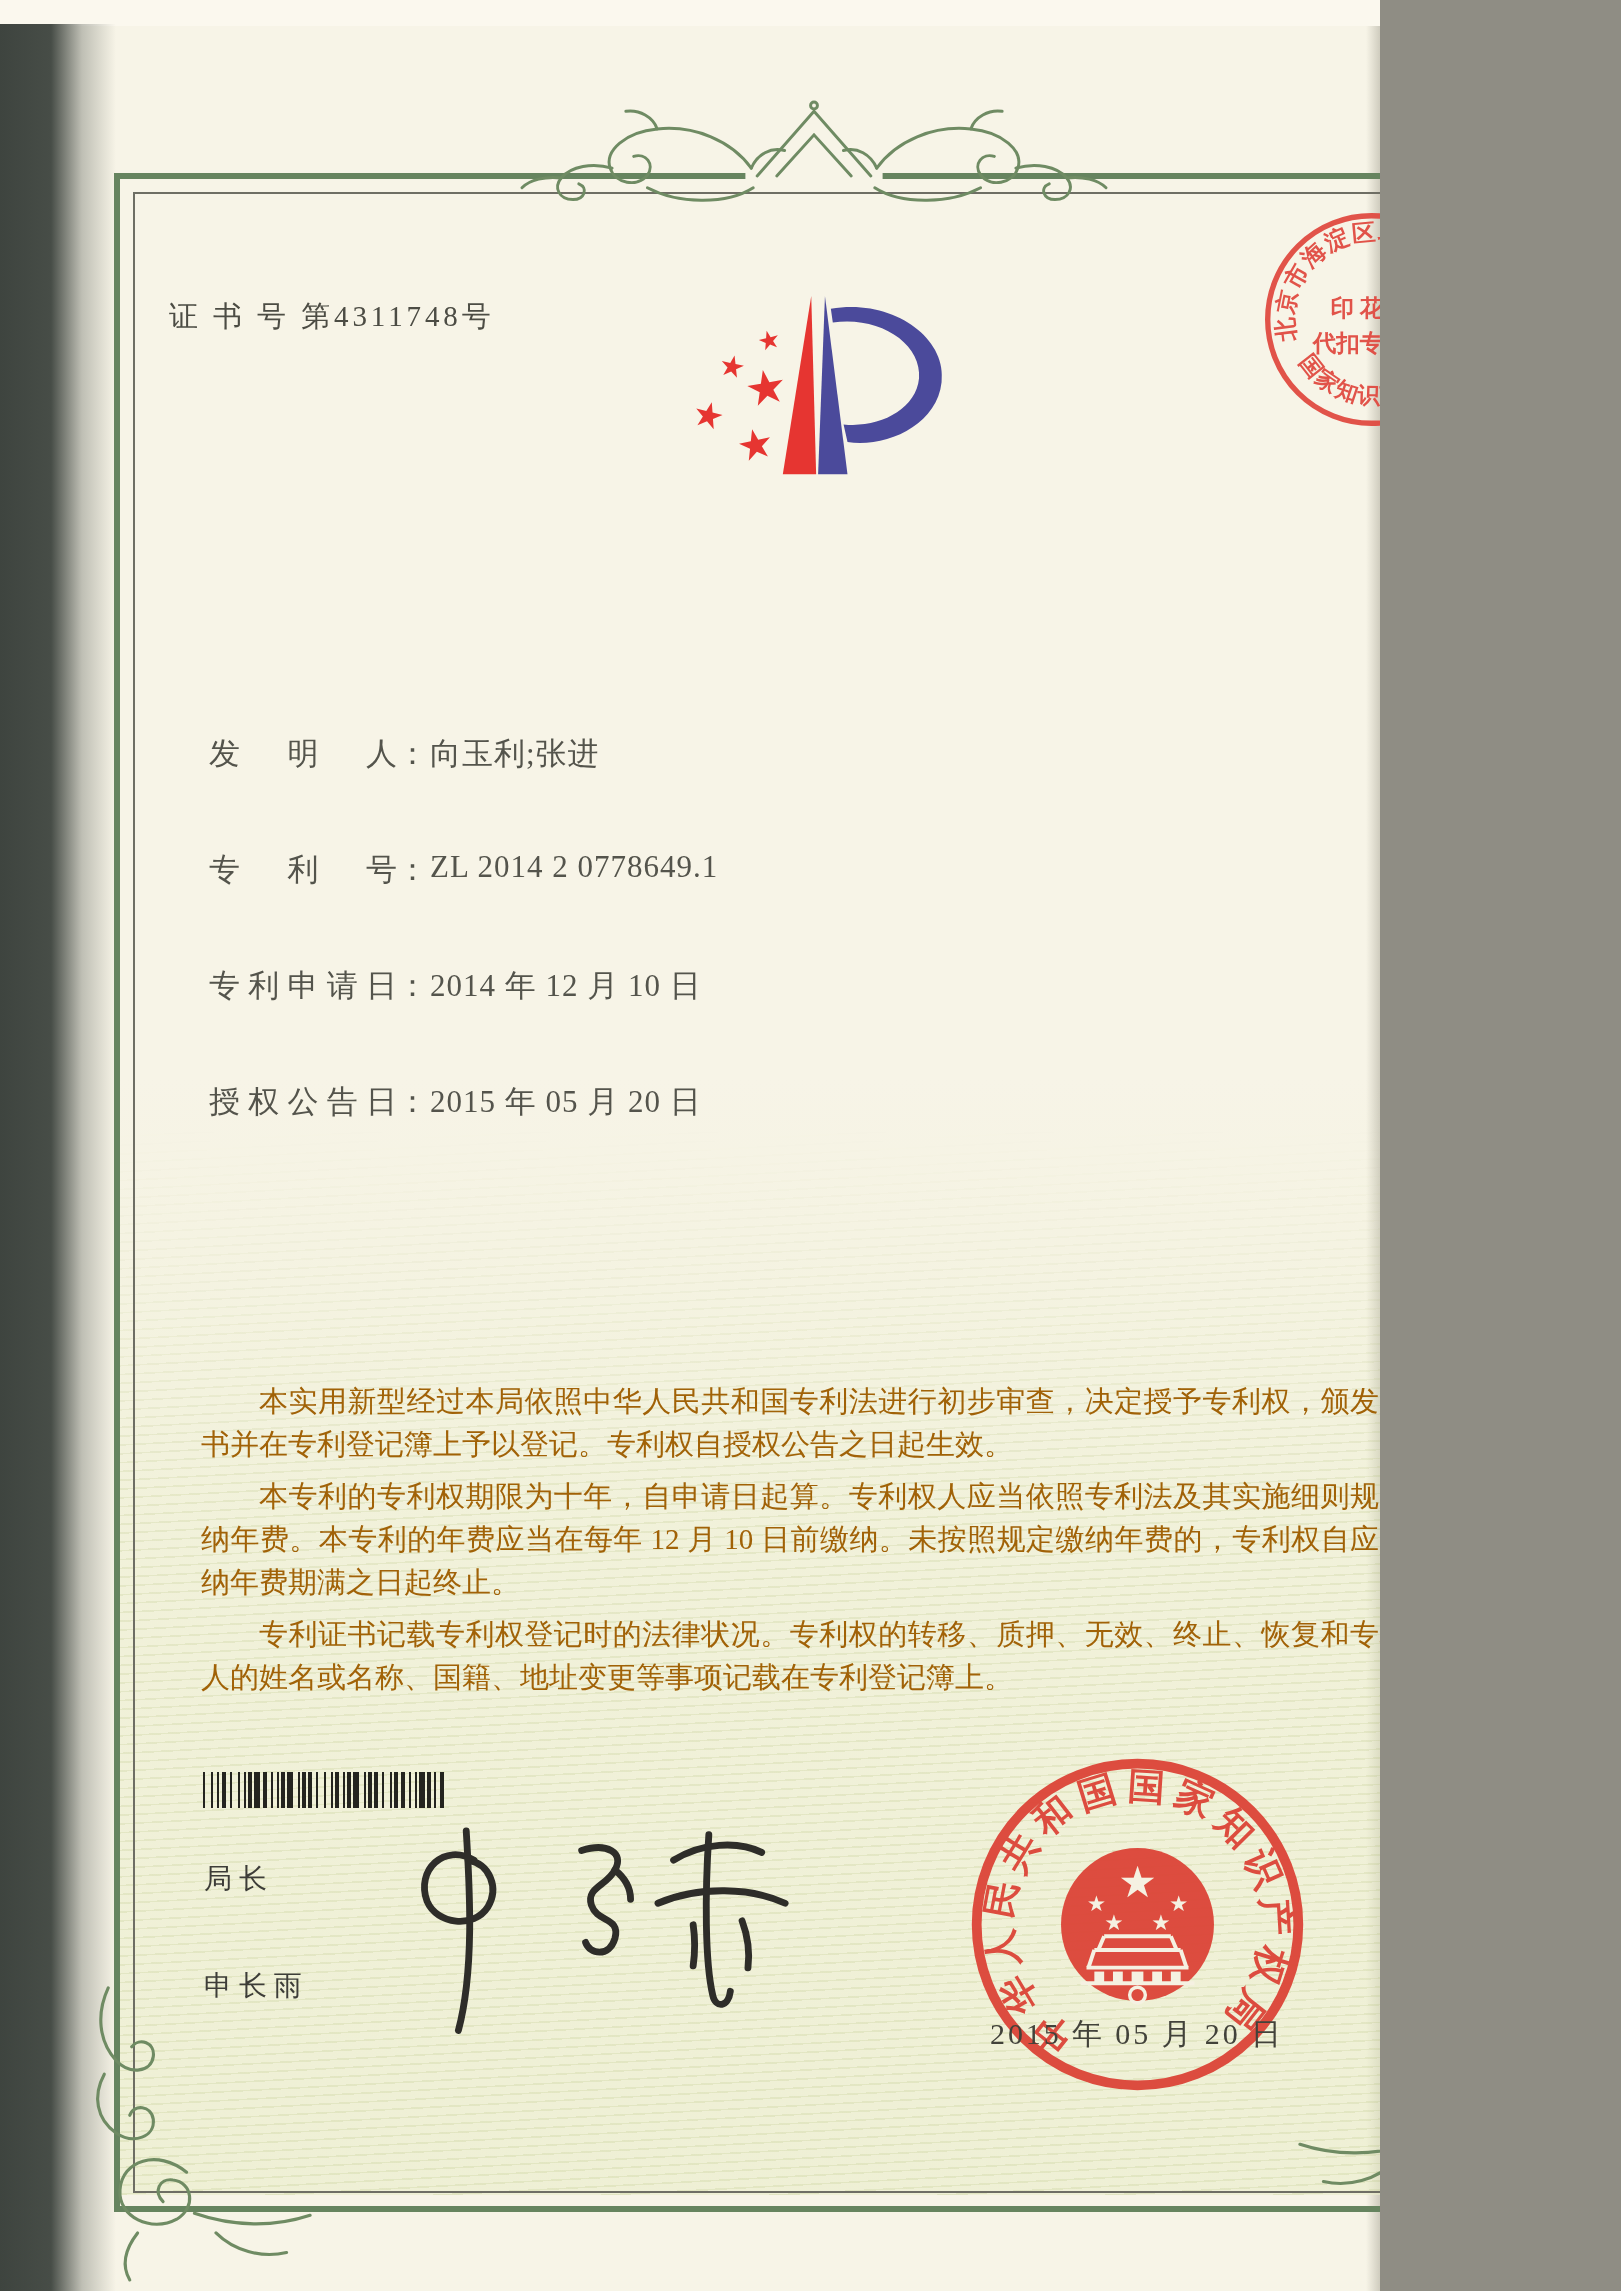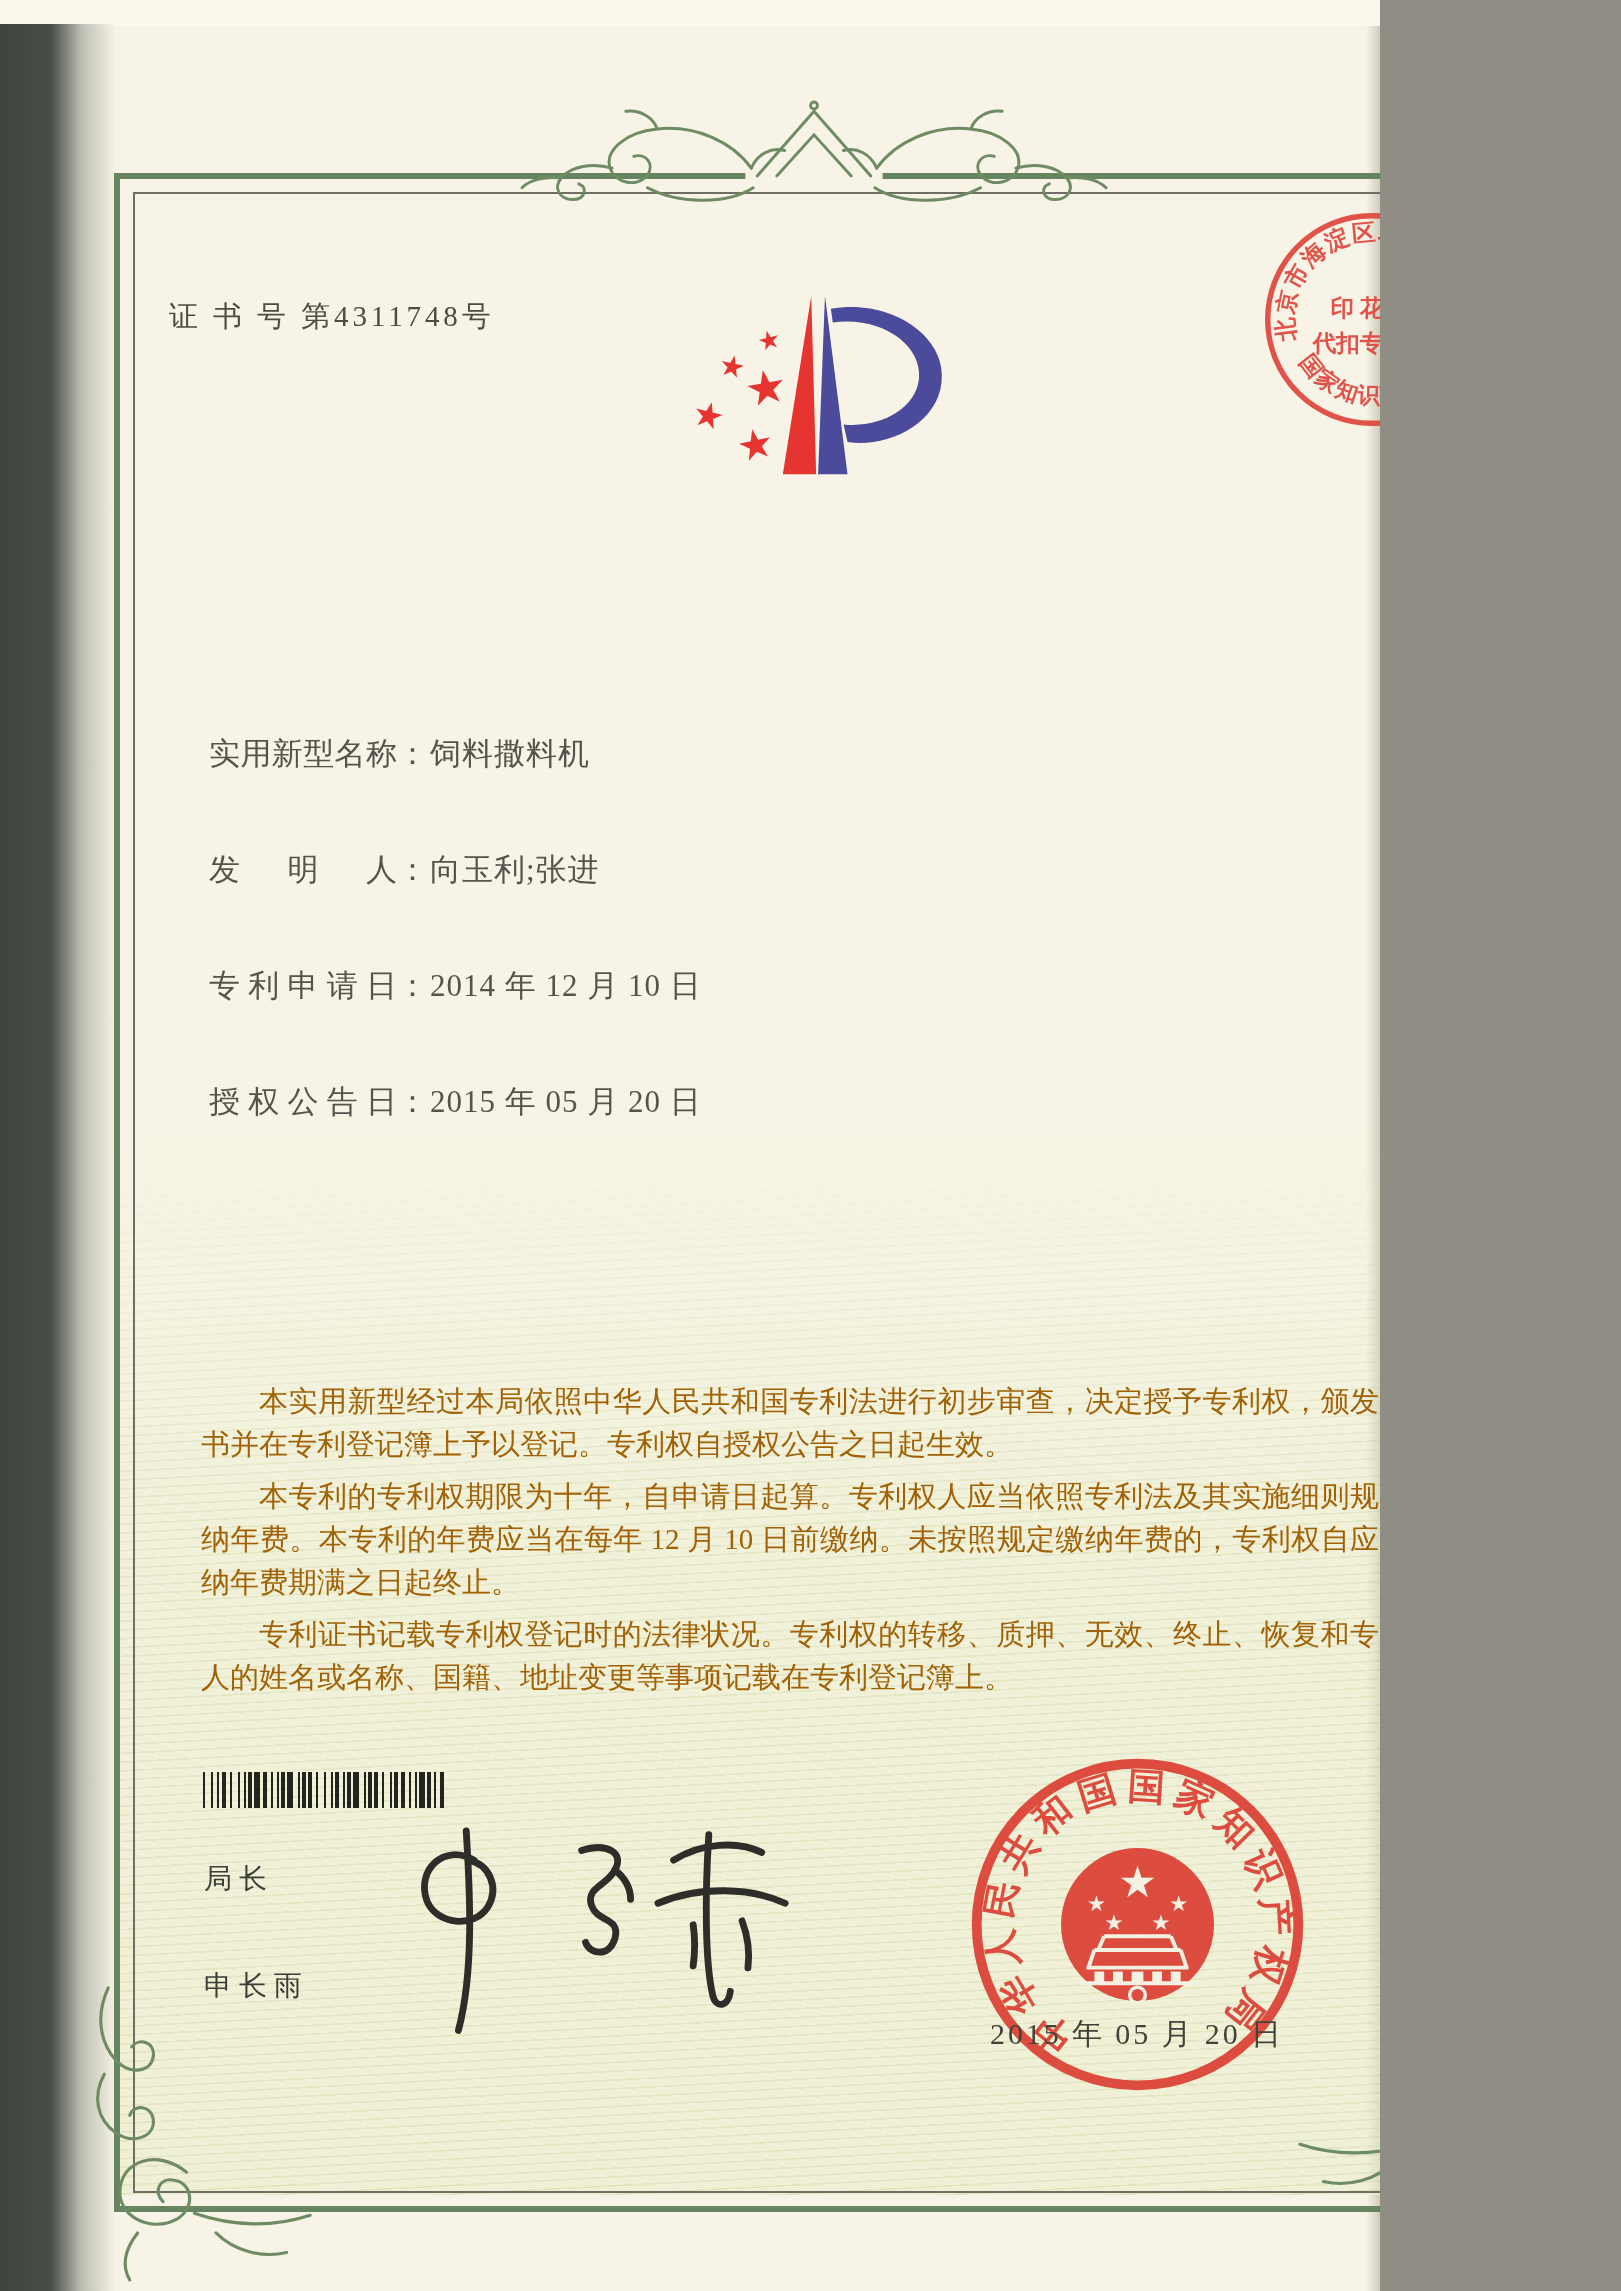--- a/index.html
+++ b/index.html
@@ -133,24 +133,24 @@
         <textPath href="#ts-arc-bot" textLength="172" lengthAdjust="spacing">国家知识产权局</textPath>
       </text>
       <text x="0" y="-4" font-size="24" font-weight="bold" text-anchor="middle">印 花 税</text>
       <text x="0" y="32" font-size="24" font-weight="bold" text-anchor="middle">代扣专用章</text>
     </g>
   </svg>
 
 
   <div class="abs" id="fields">
     <div class="field-row">
-      <span class="field-label">实用新型名称</span><span class="field-colon">：</span><span class="field-value">饲料撒料机</span>
-    </div>
-    <div class="field-row">
       <span class="field-label">发明人</span><span class="field-colon">：</span><span class="field-value">向玉利;张进</span>
+    </div>
+    <div class="field-row">
+      <span class="field-label">专利号</span><span class="field-colon">：</span><span class="field-value">ZL 2014 2 0778649.1</span>
     </div>
     <div class="field-row">
       <span class="field-label">专利申请日</span><span class="field-colon">：</span><span class="field-value">2014 年 12 月 10 日</span>
     </div>
     <div class="field-row">
       <span class="field-label">授权公告日</span><span class="field-colon">：</span><span class="field-value">2015 年 05 月 20 日</span>
     </div>
   </div>
 
   <div class="abs" id="paragraphs">

